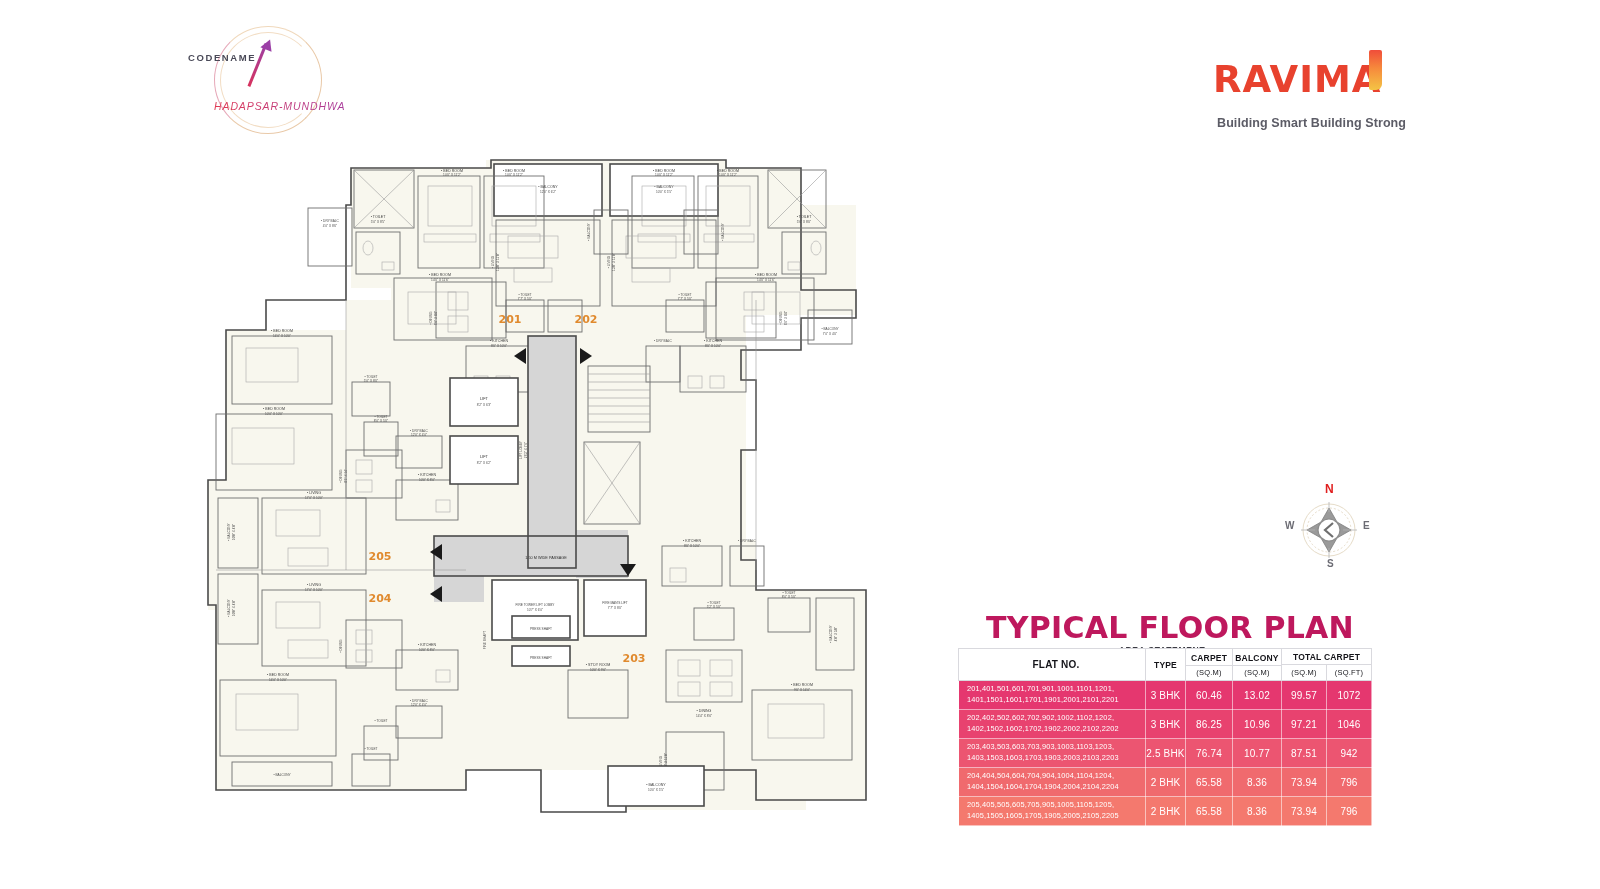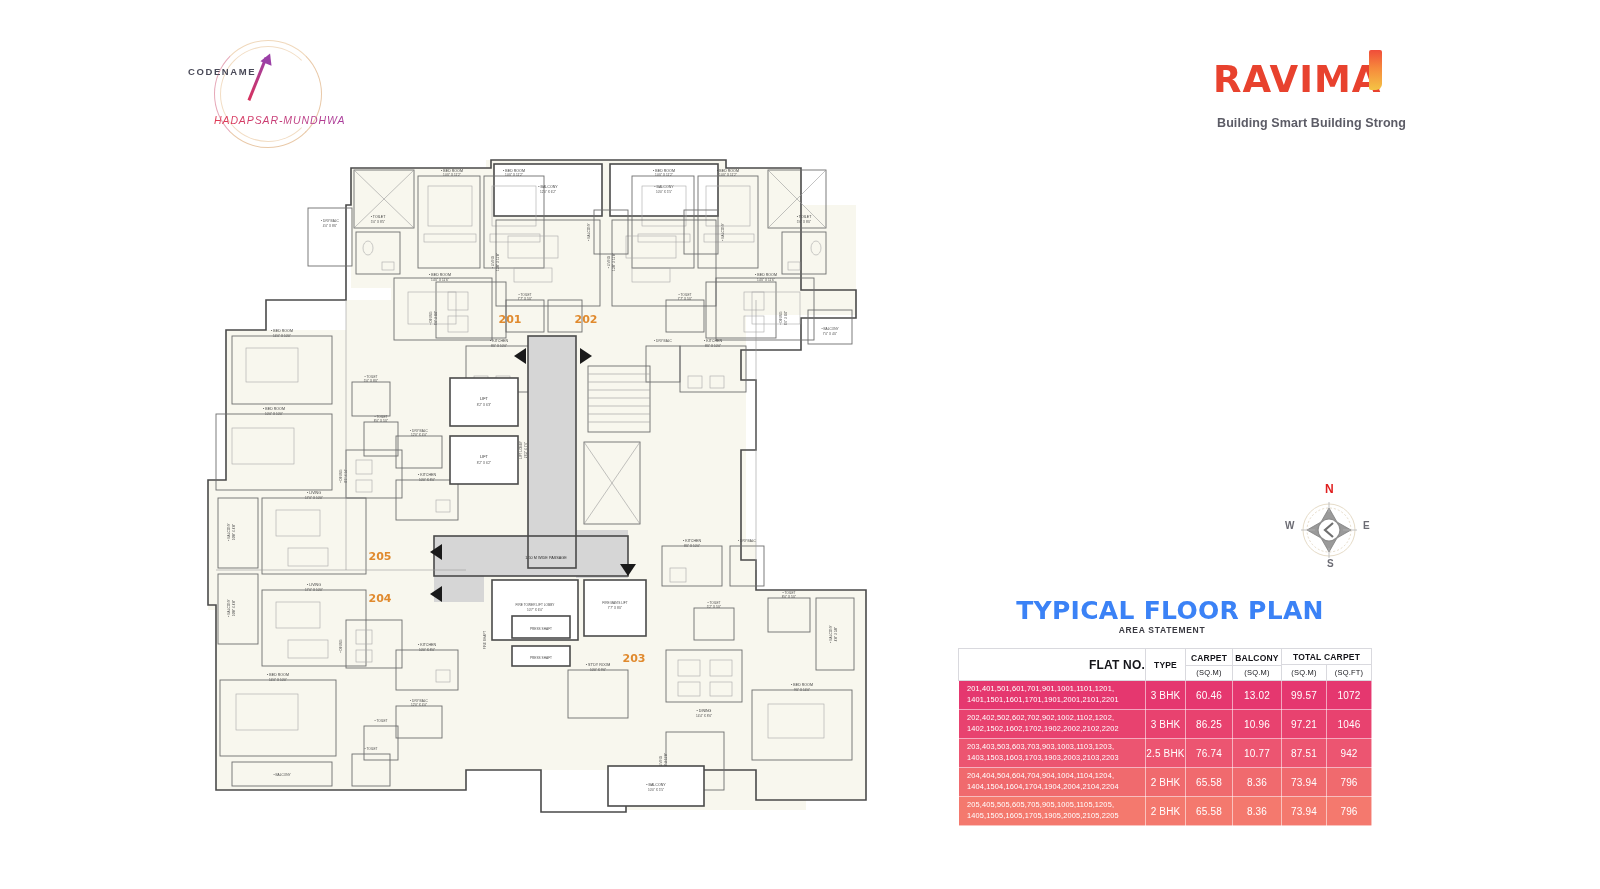--- a/index.html
+++ b/index.html
@@ -7,21 +7,21 @@
     width:1600px;height:889px;
     background:#ffffff;
     font-family:"Liberation Sans", sans-serif;
     overflow:hidden;
     position:relative;
   }
 
   
   #header{position:absolute;top:0;left:0;width:1600px;height:150px;}
 
-  #logo-maximum{position:absolute;left:178px;top:38px;width:190px;height:110px;}
+  #logo-maximum{position:absolute;left:178px;top:24px;width:190px;height:110px;}
   .mx-ring{
     position:absolute;left:36px;top:2px;width:106px;height:106px;border-radius:50%;
     border:1.6px solid #e9c9a8;border-left-color:#e6a8b8;border-top-color:#f0d8bb;
   }
   .mx-ring2{
     position:absolute;left:42px;top:8px;width:94px;height:94px;border-radius:50%;
     border:1.2px solid #f2ddc4;border-right-color:transparent;
   }
   .mx-codename{
     position:absolute;left:10px;top:28px;font-size:9.5px;letter-spacing:1.6px;
@@ -71,41 +71,41 @@
   #compass{position:absolute;left:1285px;top:482px;width:88px;height:92px;}
   .cmp-label{position:absolute;font-size:10px;font-weight:700;color:#6b6b73;}
   .cmp-n{left:40px;top:0px;color:#e02020;font-size:12px;font-weight:800;}
   .cmp-s{left:42px;top:76px;}
   .cmp-w{left:0px;top:38px;}
   .cmp-e{left:78px;top:38px;}
 
   
   #title-block{position:absolute;left:955px;top:596px;width:430px;}
   #plan-title{
-    font-size:25px;font-weight:700;letter-spacing:0.3px;color:#3b82f6;
-    text-align:center;font-family:"DejaVu Sans", sans-serif;
+    font-size:30px;font-weight:700;letter-spacing:0.3px;color:#be185d;
+    text-align:center;font-family:"DejaVu Sans", sans-serif;margin-top:14px;
   }
   #area-statement-label{
     font-size:8.5px;font-weight:700;letter-spacing:0.7px;
     color:#3a3a42;text-align:center;padding-right:16px;
   }
 
   
   #area-table{
     position:absolute;left:958px;top:648px;width:413px;
     border-collapse:collapse;table-layout:fixed;
   }
   #area-table th,#area-table td{
     border:1px solid #d9d9de;padding:0;
   }
   #area-table thead th{
     background:#ffffff;color:#15151a;font-size:8.5px;font-weight:700;
     letter-spacing:0.2px;text-align:center;height:15px;
   }
-  #area-table thead th.flatno{font-size:12px;text-align:right;padding-left:8px;}
+  #area-table thead th.flatno{font-size:10px;text-align:center;padding-left:8px;}
   #area-table tbody td{
     color:#ffffff;font-size:10px;text-align:center;height:28px;letter-spacing:0.15px;
     border-color:rgba(255,255,255,0.55);
   }
   #area-table tbody td.flat-cell{
     text-align:left;padding-left:8px;line-height:1.45;font-size:7.4px;margin-top:45px;
   }
   #area-table tbody tr.r0 td{background:#e5376f;}
   #area-table tbody tr.r1 td{background:#e8426f;}
   #area-table tbody tr.r2 td{background:#ec5571;}

